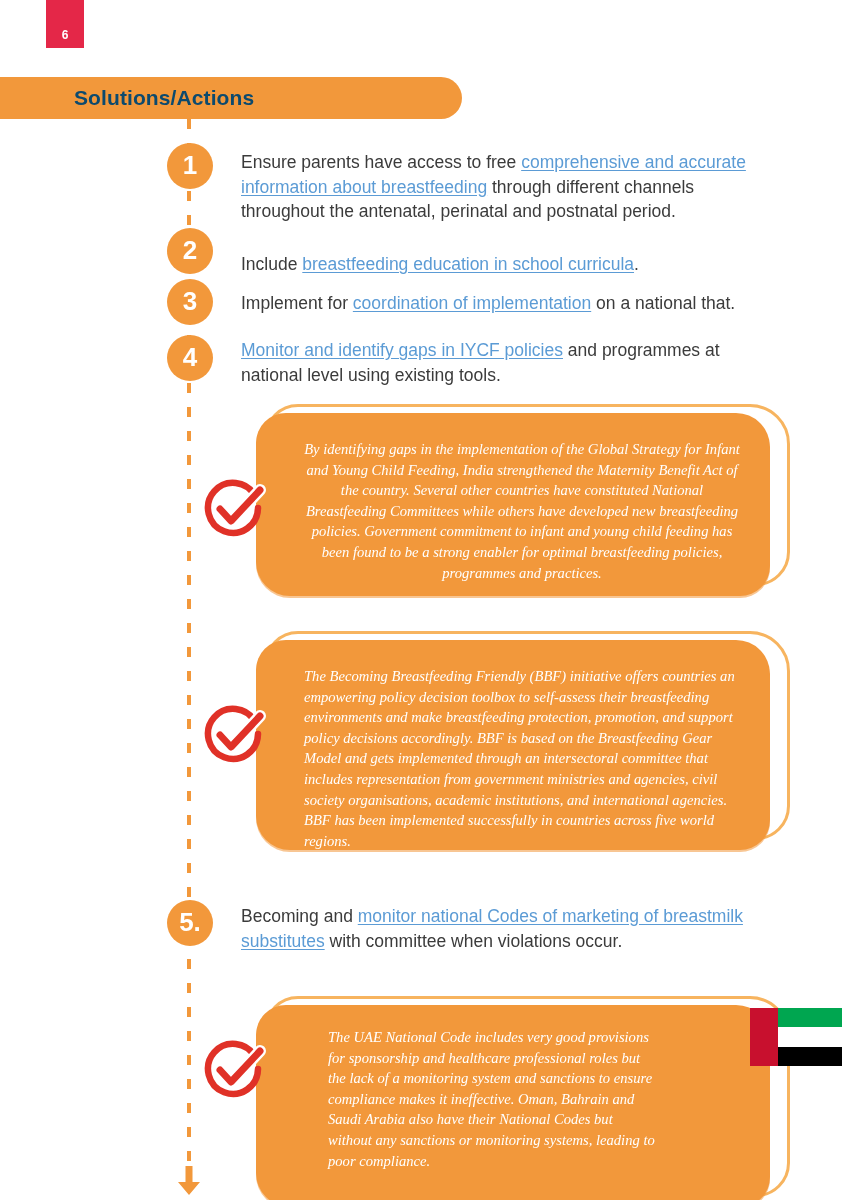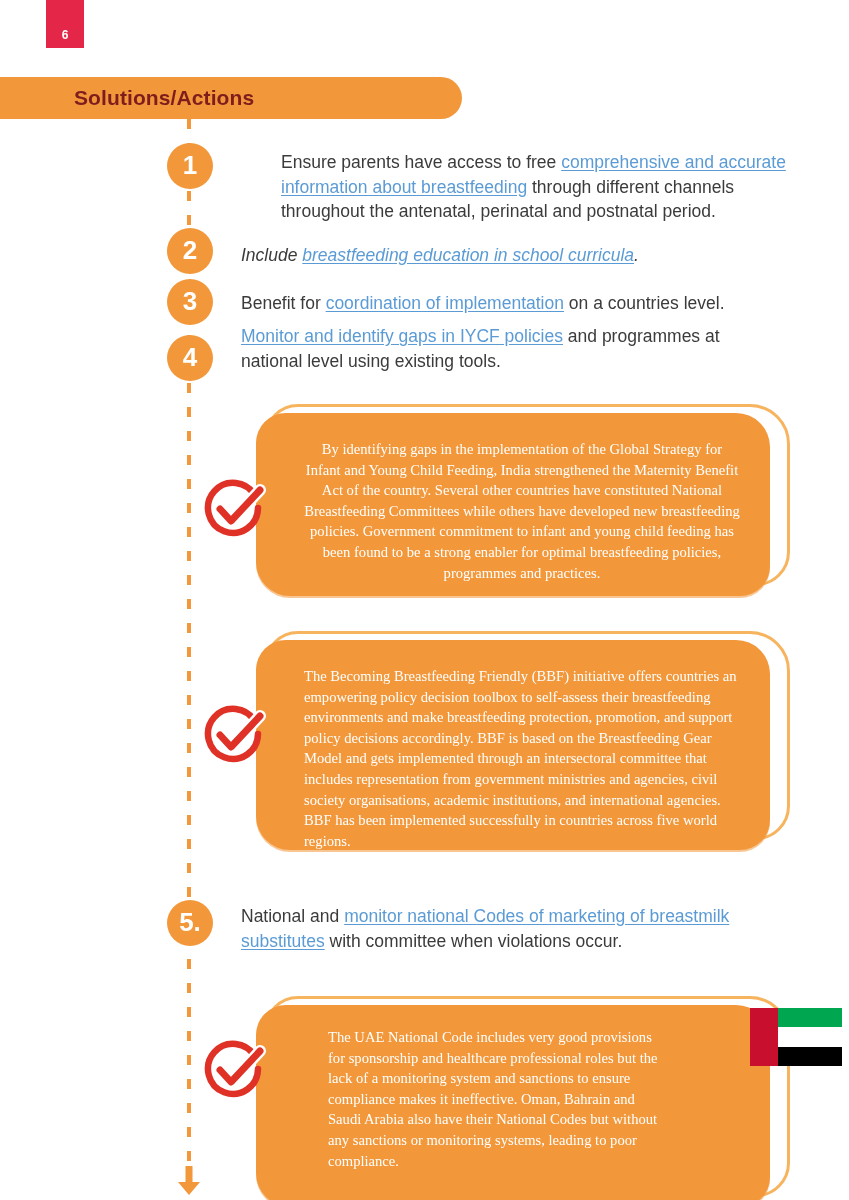--- a/index.html
+++ b/index.html
@@ -43,21 +43,21 @@
     left: 0;
     top: 77px;
     width: 462px;
     height: 42px;
     background: #F2983B;
     border-radius: 0 21px 21px 0;
     display: flex;
     align-items: center;
   }
   .banner-title {
-    color: #7f1d1d;
+    color: #0c4a6e;
     font-size: 21px;
     font-weight: bold;
     letter-spacing: 0.1px;
     margin-left: 74px;
   }
 
   
   .timeline {
     position: absolute;
     left: 187px;
@@ -136,20 +136,21 @@
     position: absolute;
     left: 0;
     top: 9px;
     right: 20px;
     bottom: 0;
     background: #F2983B;
     border-radius: 30px 34px 30px 34px;
     box-sizing: border-box;
     z-index: 2;
     box-shadow: 0 2px 0 0 rgba(242,152,59,0.55);
+    font-style: italic;
   }
   .callout-body {
     position: relative;
     z-index: 3;
     color: #FFFFFF;
     font-family: "Liberation Serif", serif;
     font-size: 14.6px;
     line-height: 20.6px;
     padding: 26px 30px 26px 48px;
     box-sizing: border-box;
@@ -203,42 +204,42 @@
 <div class="timeline"></div>
 <div class="timeline-arrow">
   <svg width="26" height="30" viewBox="0 0 26 30">
     <path d="M9.5 0 H16.5 V16 H24 L13 29 L2 16 H9.5 Z" fill="#F2983B"></path>
   </svg>
 </div>
 
 <div class="step-circle" style="left:167px; top:143px;">
   <span>1</span>
 </div>
-<div class="step-text" style="top:150px;margin-left:40px;">
+<div class="step-text" style="top:150px;">
   <span>Ensure parents have access to free </span><span class="lnk">comprehensive and accurate information about breastfeeding</span><span> through different channels throughout the antenatal, perinatal and postnatal period.</span>
 </div>
 
 <div class="step-circle" style="left:167px; top:228px;">
   <span>2</span>
 </div>
-<div class="step-text" style="top:243px;font-style:italic;">
+<div class="step-text" style="top:252px;">
   <span>Include </span><span class="lnk">breastfeeding education in school curricula</span><span>.</span>
 </div>
 
 <div class="step-circle" style="left:167px; top:279px;">
   <span>3</span>
 </div>
 <div class="step-text" style="top:291px;">
-  <span>Benefit for </span><span class="lnk">coordination of implementation</span><span> on a countries level.</span>
+  <span>Implement for </span><span class="lnk">coordination of implementation</span><span> on a national that.</span>
 </div>
 
 <div class="step-circle" style="left:167px; top:335px;">
   <span>4</span>
 </div>
-<div class="step-text" style="top:324px;">
+<div class="step-text" style="top:338px;">
   <span></span><span class="lnk">Monitor and identify gaps in IYCF policies</span><span> and programmes at national level using existing tools.</span>
 </div>
 
 <div class="callout" style="left:256px; top:404px; width:534px; height:192px;">
   <div class="callout-outline"></div>
   <div class="callout-fill">
     <div class="callout-body center">By identifying gaps in the implementation of the Global Strategy for Infant and Young Child Feeding, India strengthened the Maternity Benefit Act of the country. Several other countries have constituted National Breastfeeding Committees while others have developed new breastfeeding policies. Government commitment to infant and young child feeding has been found to be a strong enabler for optimal breastfeeding policies, programmes and practices.</div>
   </div>
 </div>
 <div class="check-icon" style="left:201px; top:474px;">
@@ -260,21 +261,21 @@
     <path d="M54 22 A25 25 0 1 0 57 34" fill="none" stroke="#E03127" stroke-width="6.5" stroke-linecap="round"></path>
     <path d="M19 35 L30 47 L59 16" fill="none" stroke="#FFFFFF" stroke-width="12" stroke-linecap="round" stroke-linejoin="round"></path>
     <path d="M19 35 L30 47 L59 16" fill="none" stroke="#E03127" stroke-width="7" stroke-linecap="round" stroke-linejoin="round"></path>
   </svg>
 </div>
 
 <div class="step-circle" style="left:167px; top:900px;">
   <span>5.</span>
 </div>
 <div class="step-text" style="top:904px;">
-  <span>National and </span><span class="lnk">monitor national Codes of marketing of breastmilk substitutes</span><span> with committee when violations occur.</span>
+  <span>Becoming and </span><span class="lnk">monitor national Codes of marketing of breastmilk substitutes</span><span> with committee when violations occur.</span>
 </div>
 
 <div class="callout" style="left:256px; top:996px; width:534px; height:211px;">
   <div class="callout-outline"></div>
   <div class="callout-fill">
     <div class="callout-body left" style="padding-left:72px; padding-right:110px; padding-top:22px;">The UAE National Code includes very good provisions for sponsorship and healthcare professional roles but the lack of a monitoring system and sanctions to ensure compliance makes it ineffective. Oman, Bahrain and Saudi Arabia also have their National Codes but without any sanctions or monitoring systems, leading to poor compliance.</div>
   </div>
 </div>
 <div class="flag" style="left:750px; top:1008px;">
   <div class="flag-bar"></div>

